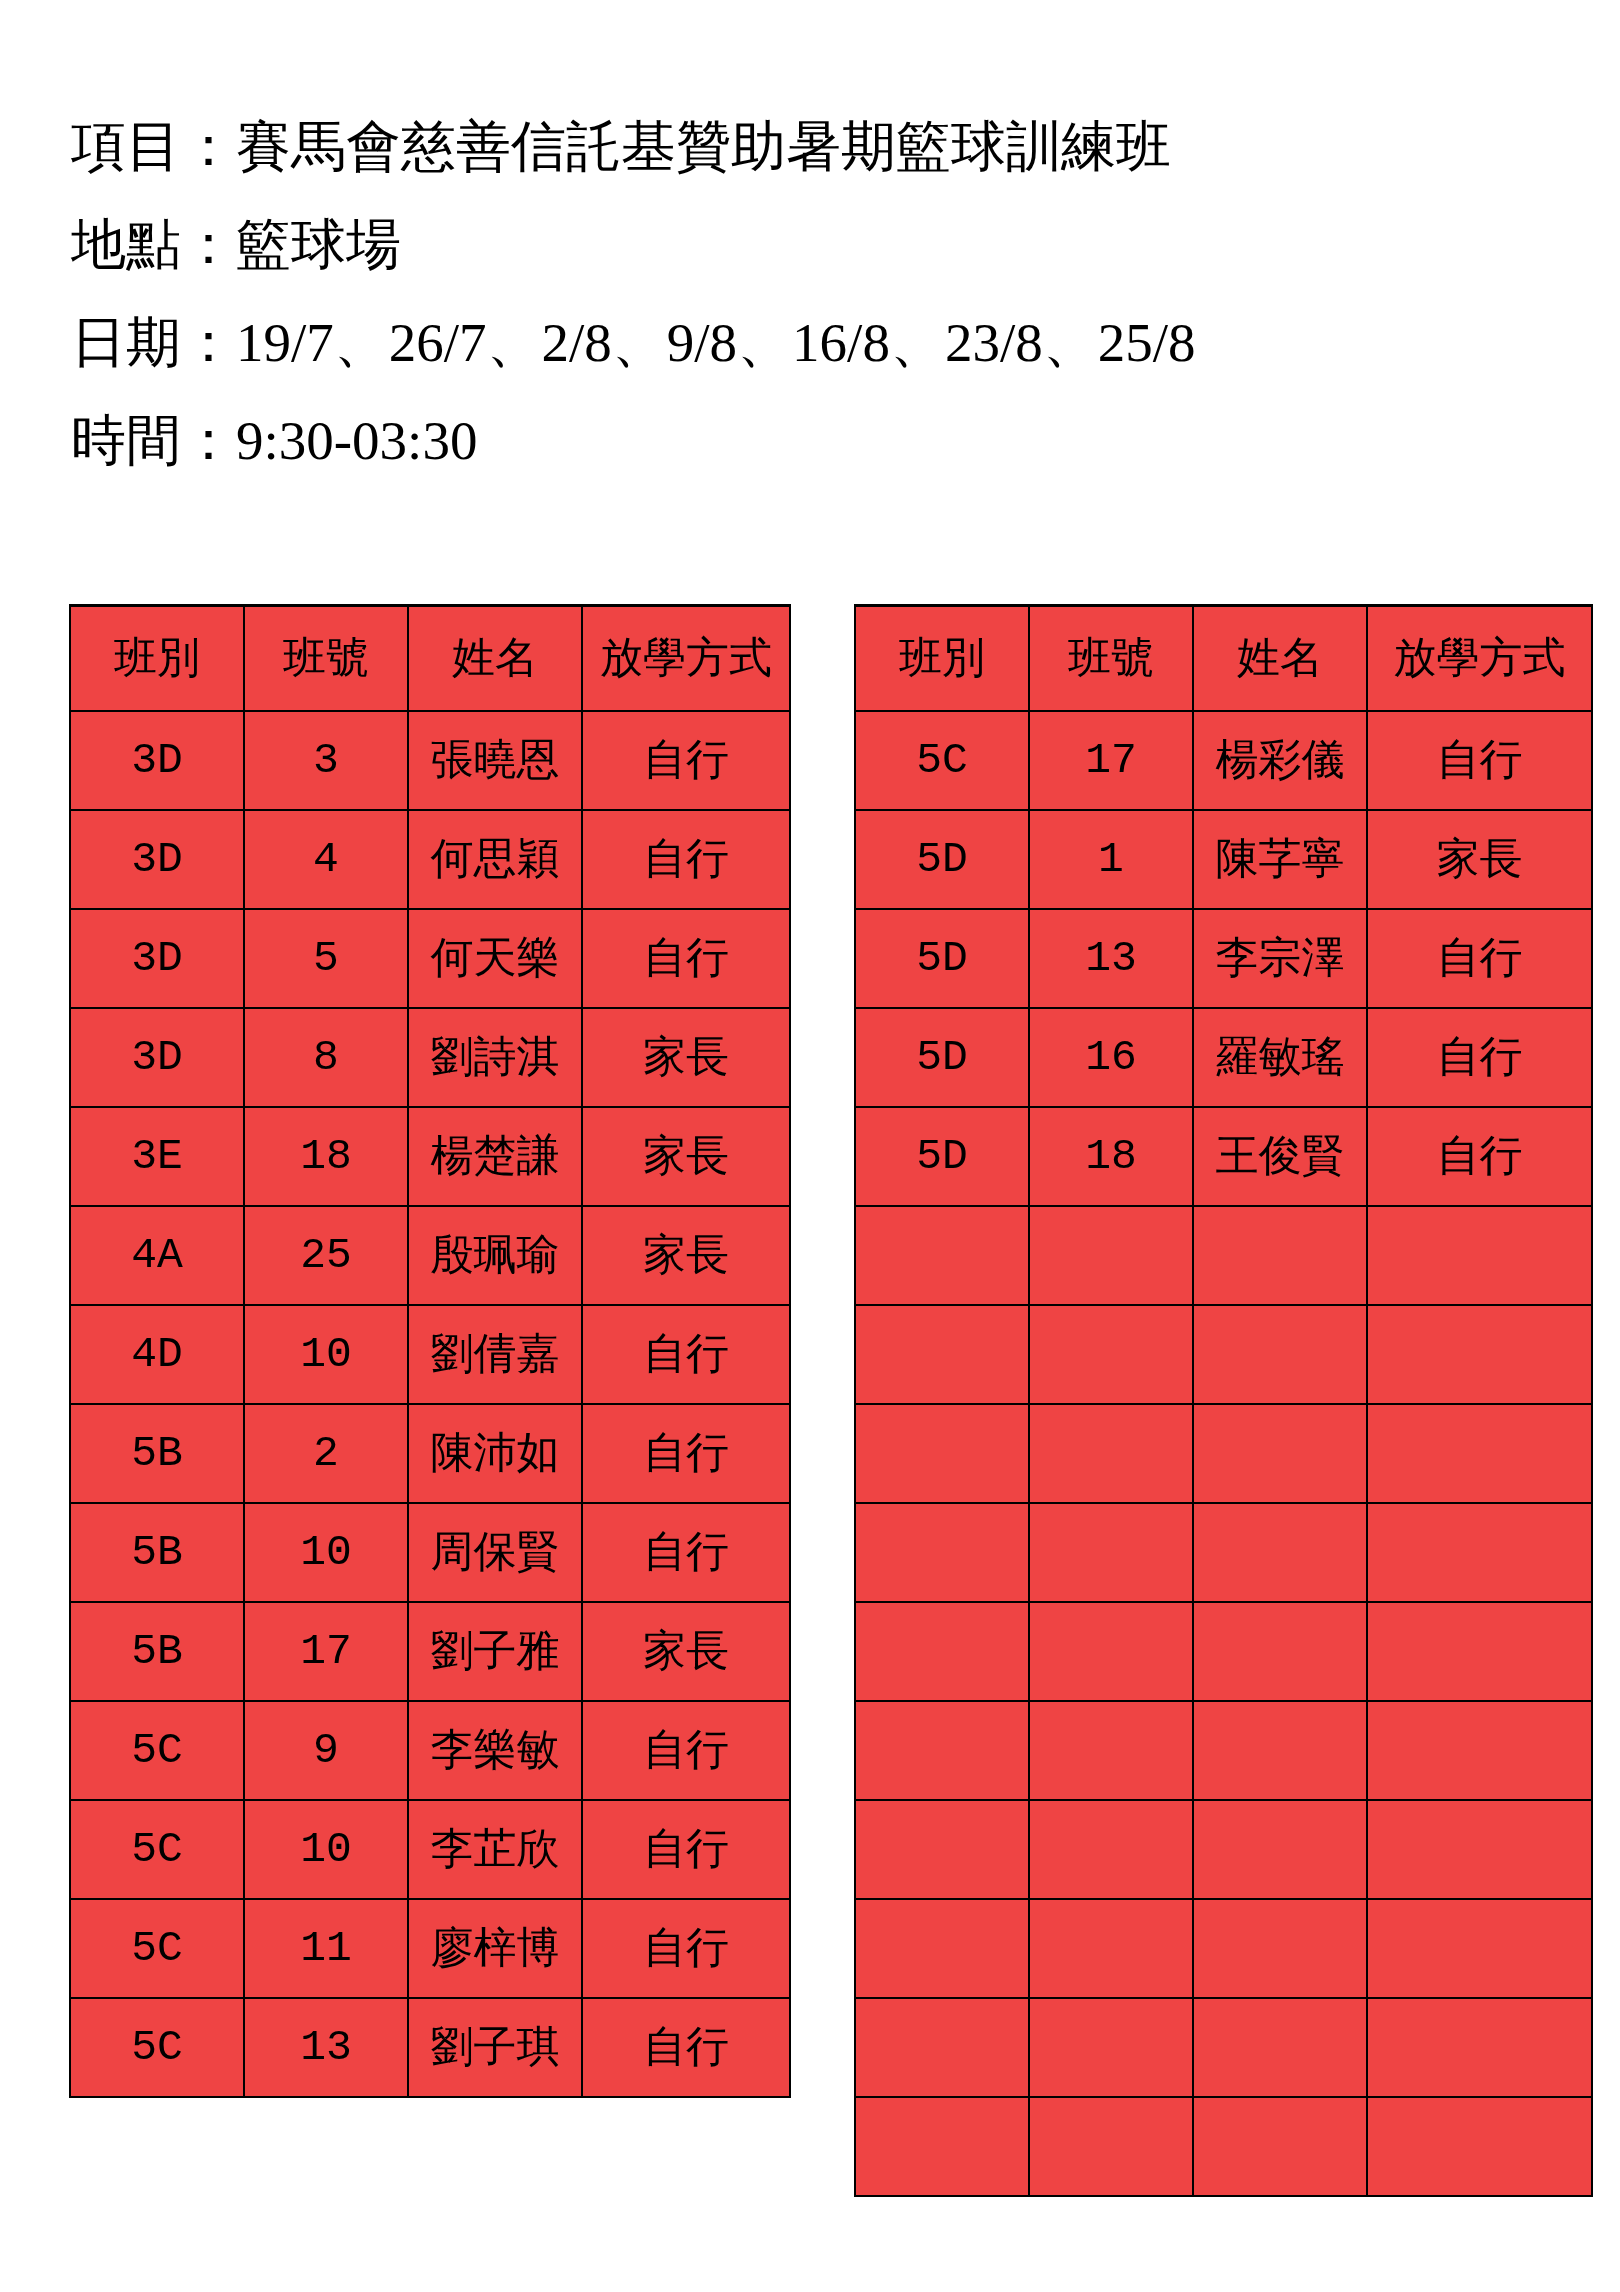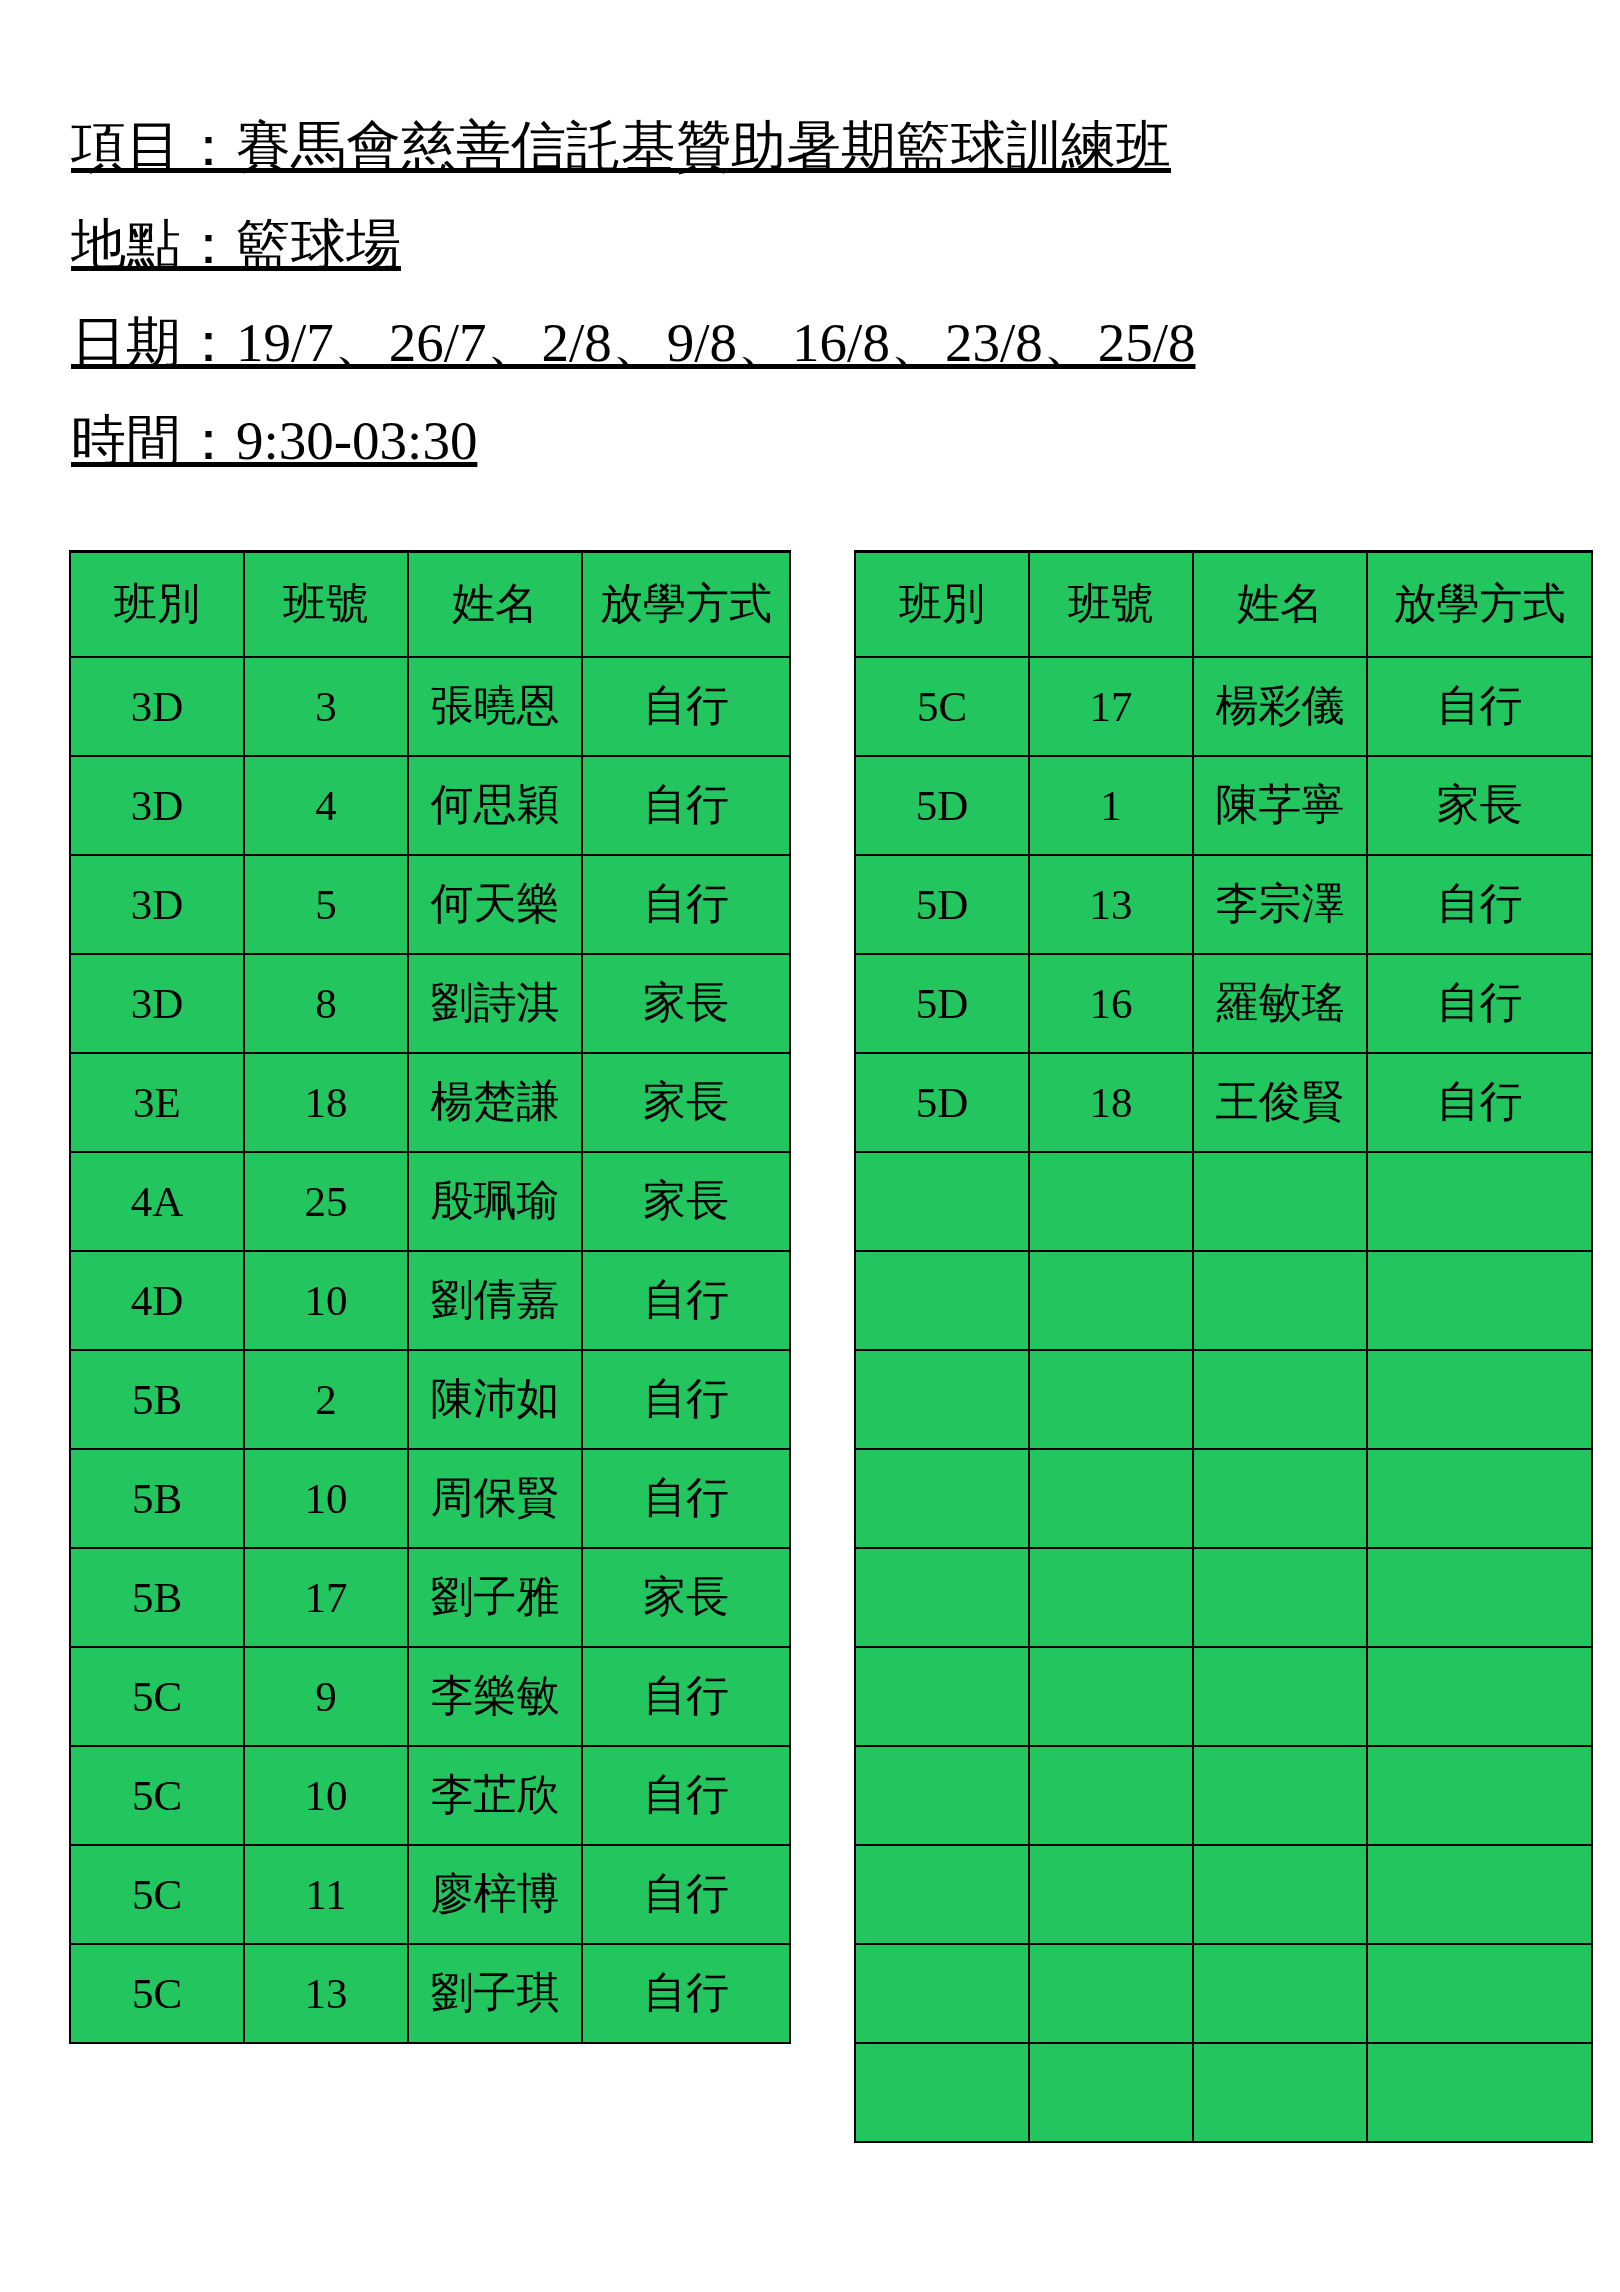--- a/index.html
+++ b/index.html
@@ -17,28 +17,28 @@
     overflow: hidden;
   }
   .info {
     position: absolute;
     left: 71px;
     top: 98px;
     font-size: 55px;
     line-height: 98px;
     white-space: nowrap;
     color: #000000;
-    text-decoration: underline;
   }
   table.roster {
     position: absolute;
-    top: 550px;
+    top: 604px;
     border-collapse: collapse;
     table-layout: fixed;
-    background: #22c55e;
+    background: #ef4444;
+    font-family: Liberation Mono, monospace;
   }
   table.roster.left  { left: 69px;  width: 722px; }
   table.roster.right { left: 854px; width: 739px; }
   table.roster th, table.roster td {
     border: 2px solid #000000;
     text-align: center;
     vertical-align: middle;
     font-size: 43px;
     font-weight: normal;
     padding: 0;

